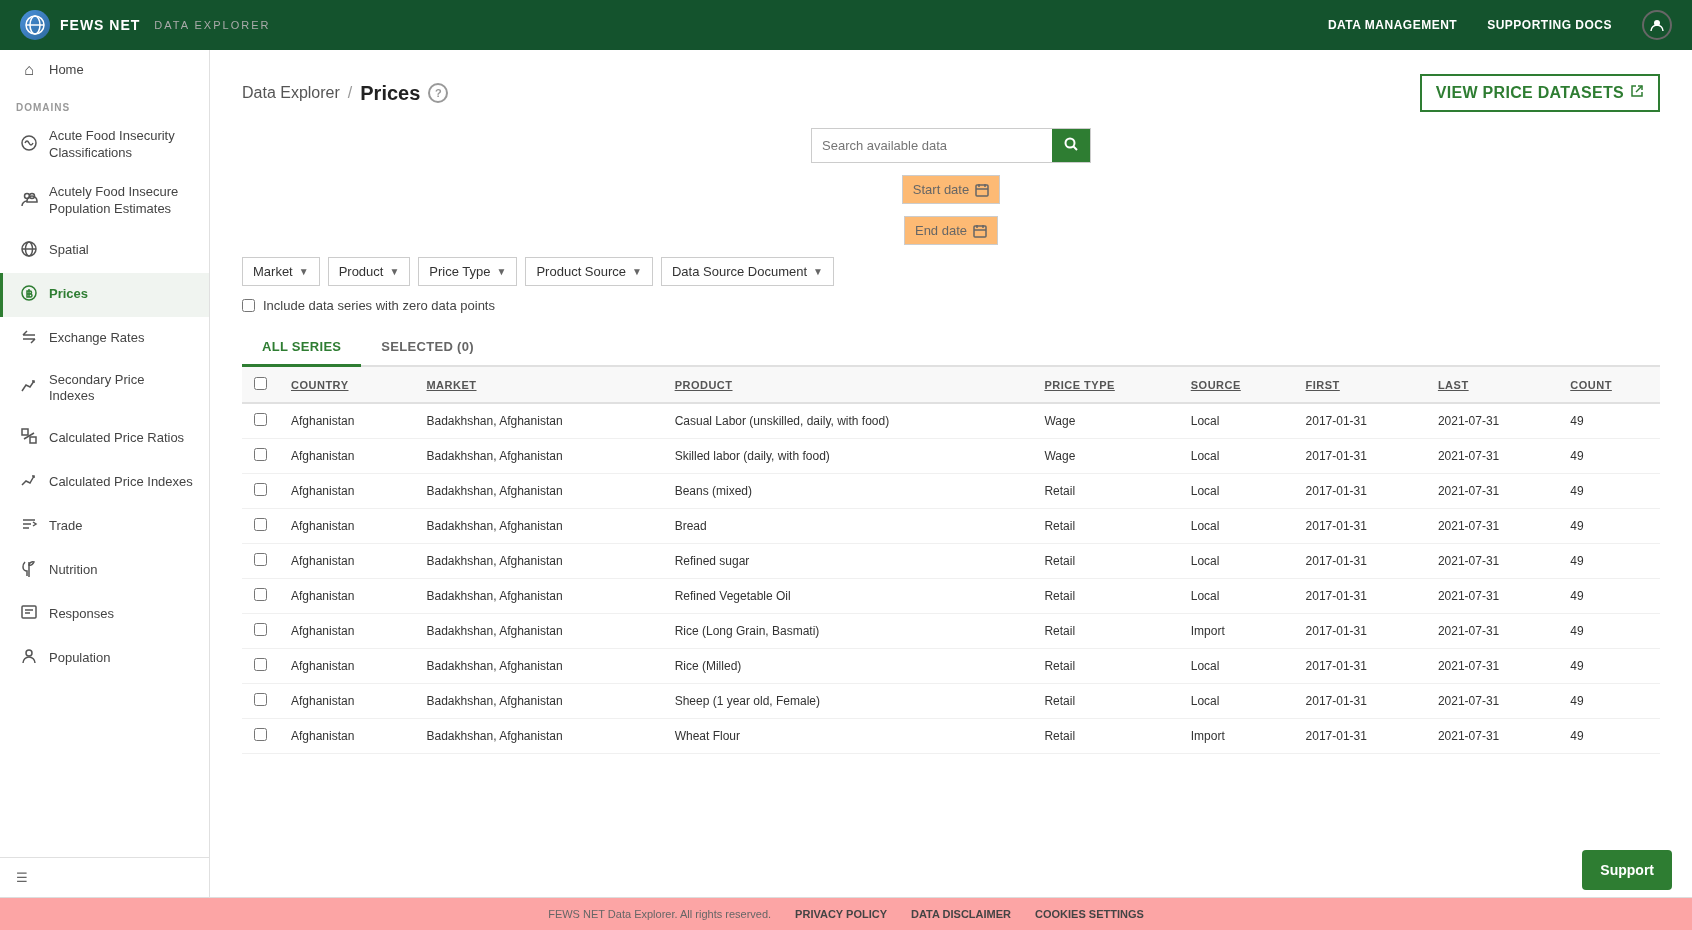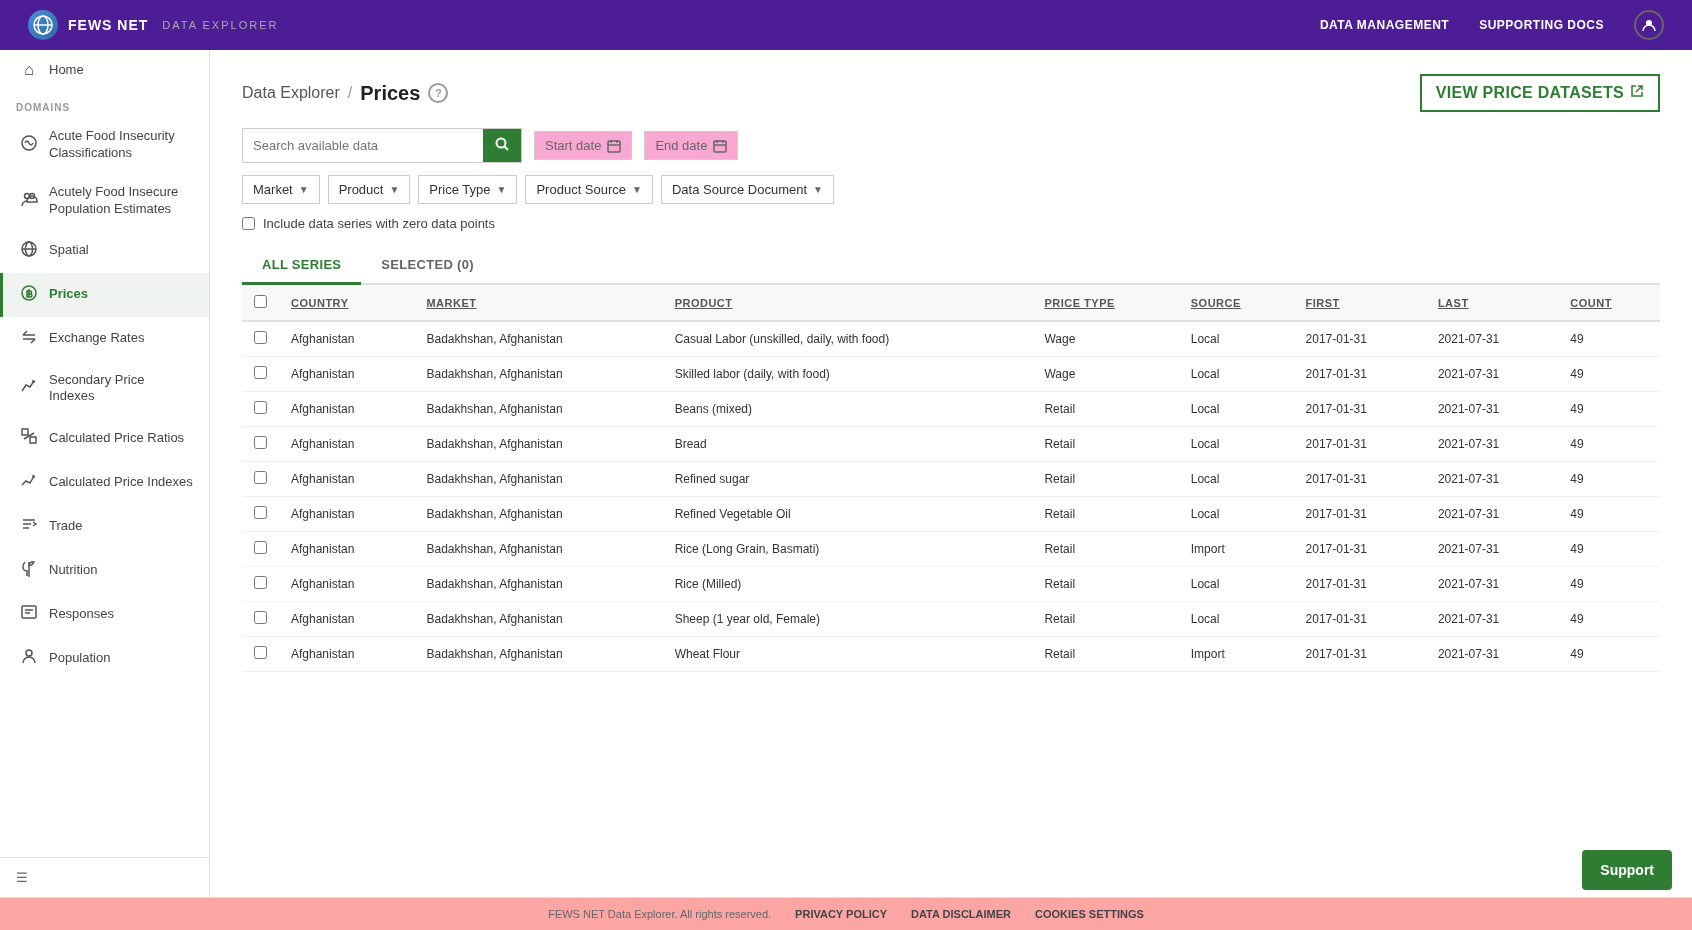--- a/index.html
+++ b/index.html
@@ -1,25 +1,25 @@
 <!DOCTYPE html>
 <html><head>
   <meta charset="utf-8">
   <style>
     * { box-sizing: border-box; margin: 0; padding: 0; }
     body { font-family: -apple-system, BlinkMacSystemFont, 'Segoe UI', Arial, sans-serif; font-size: 13px; color: #333; background: #f5f5f5; display: flex; flex-direction: column; height: 100vh; overflow: hidden; }
 
     
     .top-nav {
-      background: #4c1d95;
+      background: #14532d;
       color: white;
       display: flex;
       align-items: center;
       justify-content: space-between;
-      padding: 0 28px;
+      padding: 0 20px;
       height: 50px;
       flex-shrink: 0;
     }
     .top-nav-left { display: flex; align-items: center; gap: 10px; }
     .logo-circle {
       width: 30px; height: 30px; border-radius: 50%;
       background: linear-gradient(135deg, #4a90d9, #2d6aa0);
       display: flex; align-items: center; justify-content: center;
       font-size: 10px; color: white; font-weight: bold;
     }
@@ -76,36 +76,36 @@
     .view-dataset-btn {
       border: 2px solid #2e7d32; color: #2e7d32; background: white;
       padding: 8px 14px; font-size: 16px; font-weight: 700;
       cursor: pointer; display: flex; align-items: center; gap: 6px;
       letter-spacing: 0.3px;
     }
 
     .description { color: #444; font-size: 13px; line-height: 1.5; margin-bottom: 20px; max-width: 800px; }
 
     
-    .search-row { display: flex; align-items: center; gap: 12px; margin-bottom: 12px; flex-wrap: wrap; }
+    .search-row { display: flex; align-items: center; gap: 12px; margin-bottom: 12px; flex-wrap: wrap; flex-direction: column; }
     .search-box {
       display: flex; align-items: center; border: 1px solid #ccc;
       padding: 0; background: white; width: 280px;
     }
     .search-input {
       border: none; outline: none; padding: 8px 10px; font-size: 13px;
       width: 100%; background: transparent;
     }
     .search-btn {
       background: #2e7d32; border: none; color: white;
       padding: 8px 12px; cursor: pointer; font-size: 14px;
     }
     .date-input {
       display: flex; align-items: center; border: 1px solid #ccc;
-      padding: 6px 10px; background: #f9a8d4; gap: 6px; cursor: pointer;
+      padding: 6px 10px; background: #fdba74; gap: 6px; cursor: pointer;
       color: #666; font-size: 13px;
     }
 
     .filter-row { display: flex; align-items: center; gap: 8px; margin-bottom: 12px; flex-wrap: wrap; }
     .filter-dropdown {
       display: flex; align-items: center; gap: 6px;
       border: 1px solid #ccc; padding: 6px 10px; background: white;
       cursor: pointer; font-size: 13px; color: #333; white-space: nowrap;
     }
     .dropdown-arrow { color: #666; font-size: 10px; }

